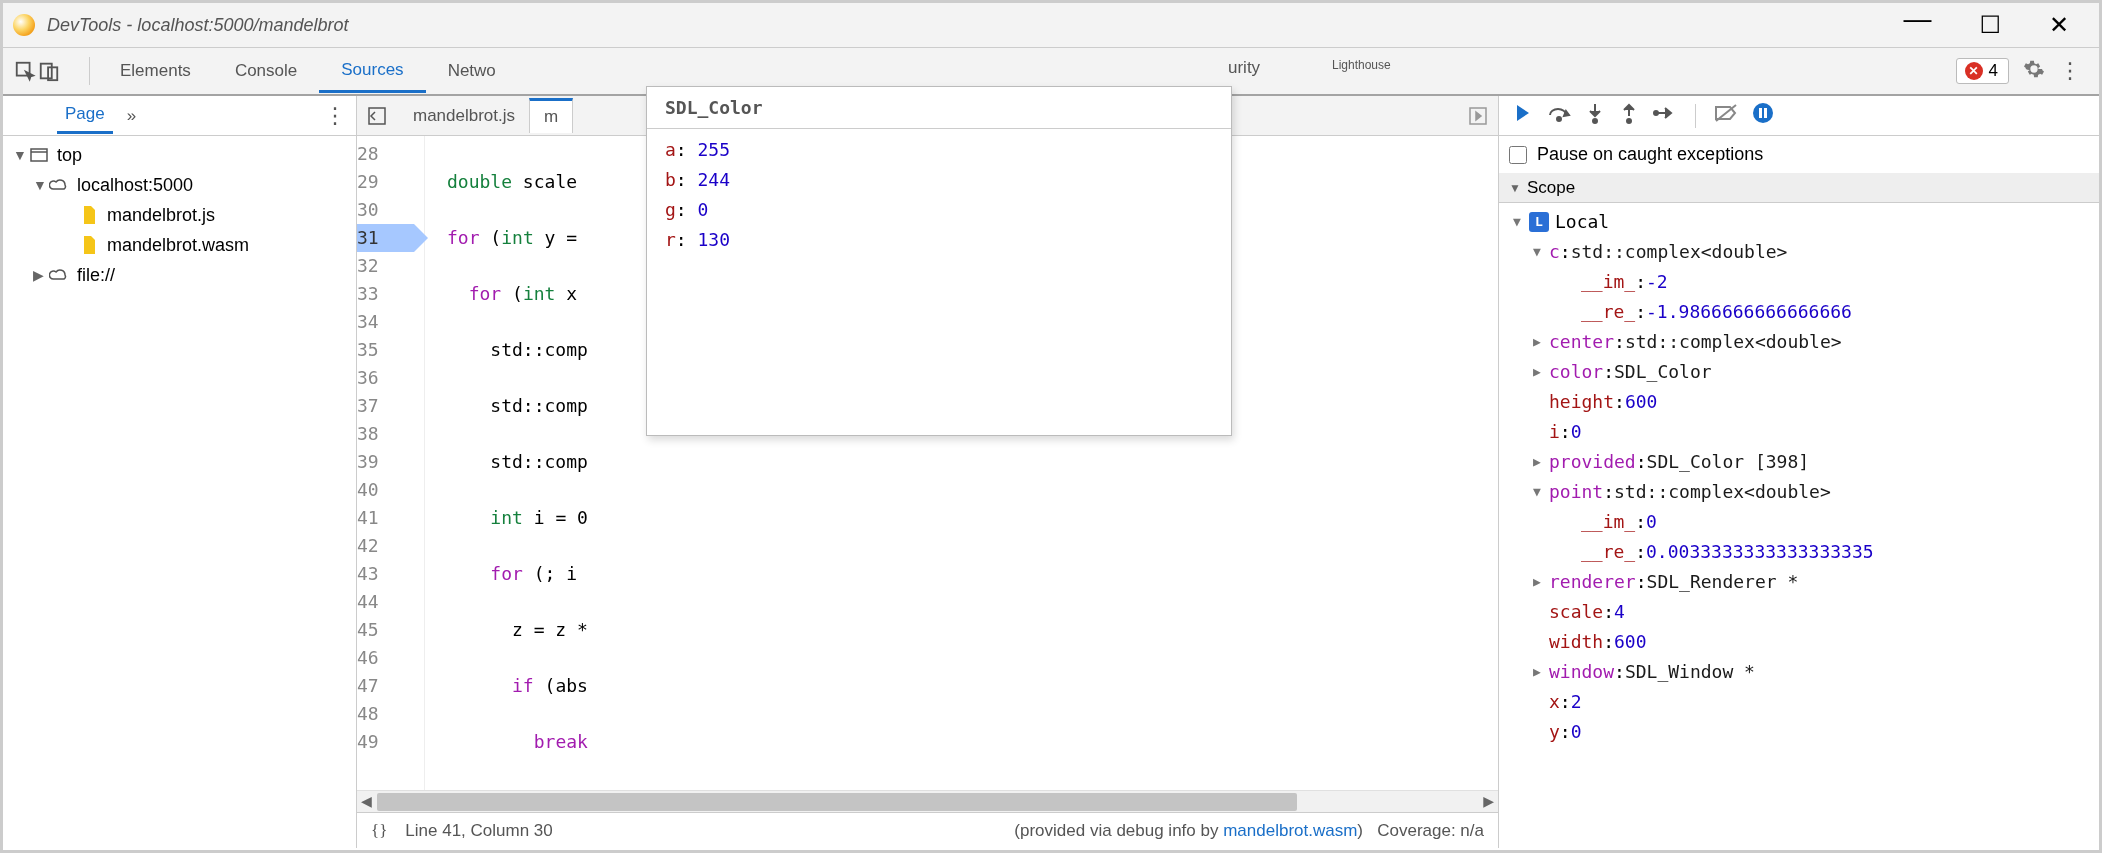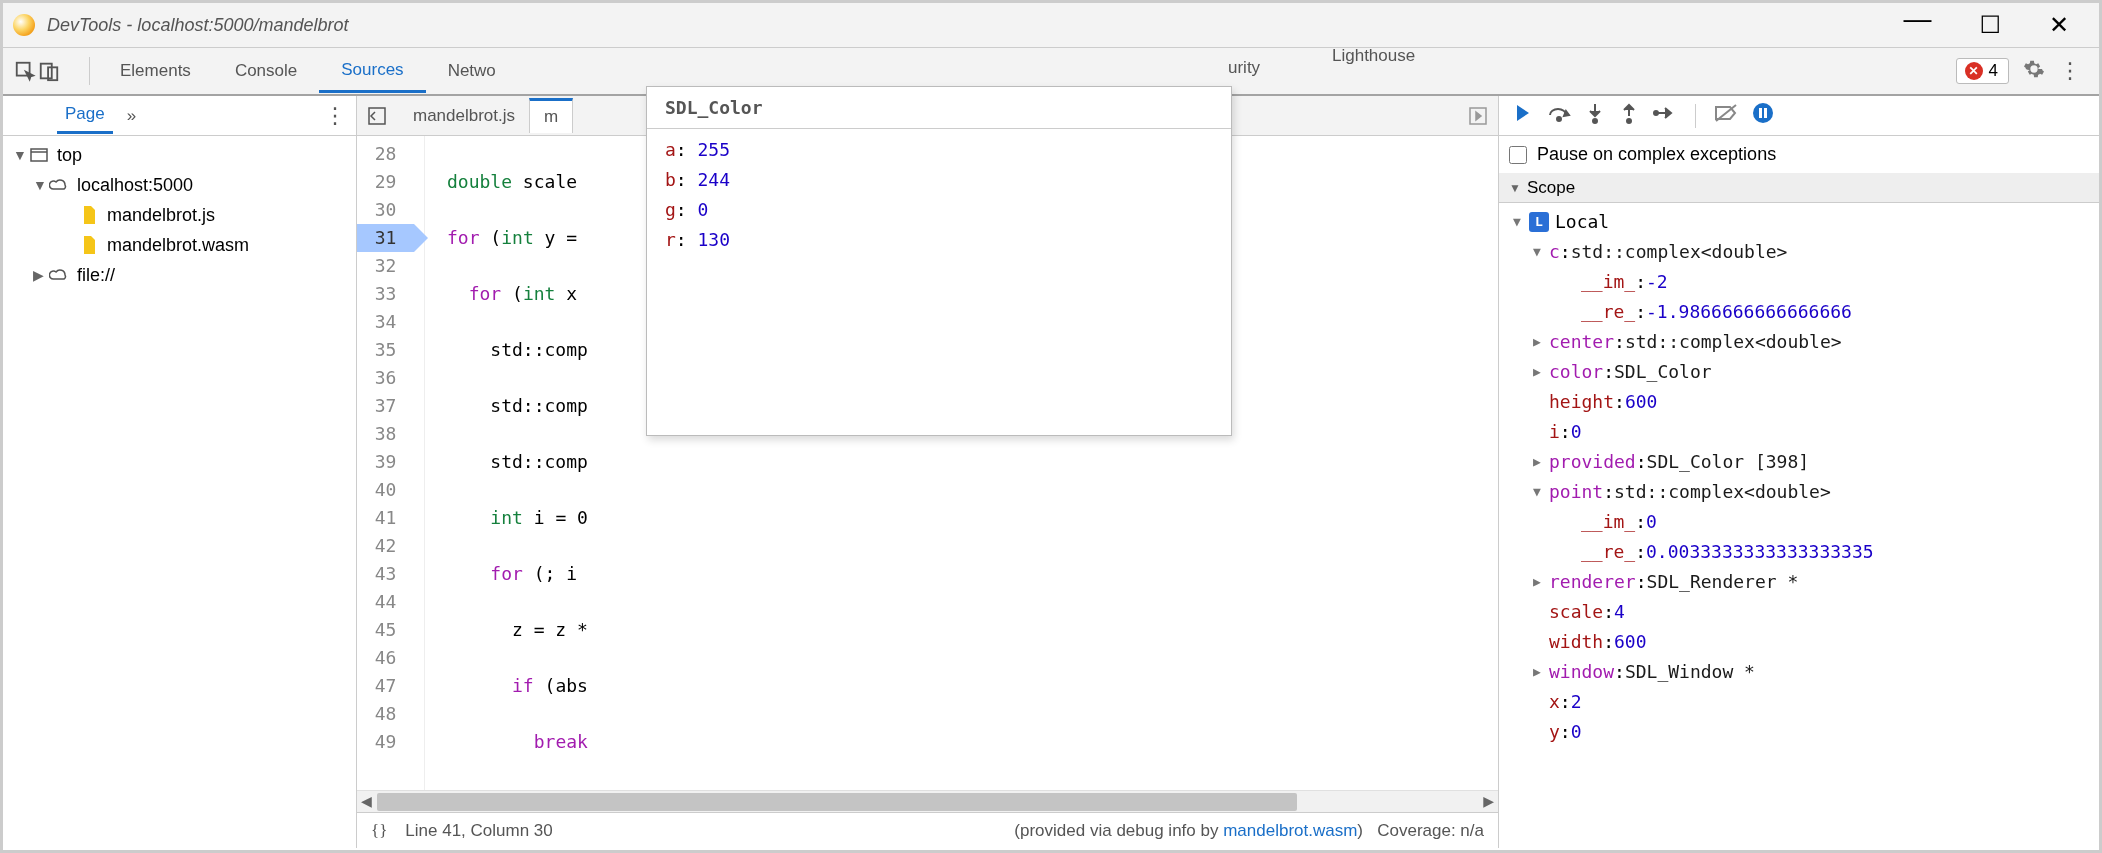--- a/index.html
+++ b/index.html
@@ -24,21 +24,21 @@
 .tree-row.indent1 { padding-left: 30px; }
 .tree-row.indent2 { padding-left: 76px; }
 .tree-row.selected { background: #ddd; }
 .tree-caret { width: 14px; display: inline-block; color: #666; margin-right: 2px; font-size: 14px; }
 .tree-icon { width: 20px; height: 18px; margin-right: 8px; display: inline-flex; align-items: center; justify-content: center;}
 .editor-area { flex: 1; display: flex; flex-direction: column; border-right: 1px solid #ccc; position: relative; }
 .editor-tabs { height: 40px; display: flex; align-items: center; border-bottom: 1px solid #ccc; background: #f3f3f3; padding: 0 8px; }
 .editor-tab { padding: 6px 14px; color: #555; }
 .editor-tab.active { background: #fff; border-top: 3px solid #1a6fc8; border-left: 1px solid #ccc; border-right: 1px solid #ccc; }
 .code { flex: 1; display: flex; font-family: "Consolas", monospace; font-size: 18px; line-height: 28px; background: #fff; overflow: hidden; position: relative; }
-.gutter { width: 68px; text-align: center; color: #888; padding-right: 10px; border-right: 1px solid #eee; background: #fff; padding-top: 4px; }
+.gutter { width: 68px; text-align: left; color: #888; padding-right: 10px; border-right: 1px solid #eee; background: #fff; padding-top: 4px; }
 .gutter div { height: 28px; }
 .gutter .exec { background: #a6c8ff; color: #333; position: relative; }
 .gutter .exec::after { content:""; position:absolute; right:-14px; top:0; border: 14px solid transparent; border-left-color:#a6c8ff; border-right:0;}
 .lines { padding-left: 22px; padding-top: 4px; white-space: pre; position: relative; }
 .lines > div { height: 28px; }
 .kw { color: #a21caf; }
 .type { color: #15803d; }
 .sq { outline: 1px dotted #666; padding: 0 1px;}
 .status { height: 36px; border-top: 1px solid #ccc; display: flex; align-items: center; padding: 0 14px; color: #555; font-size: 17px; }
 .status .right { margin-left: auto; }
@@ -283,21 +283,21 @@
             <line x1="2" y1="18" x2="22" y2="2" stroke="#888" stroke-width="2"></line>
           </svg></span>
       <span><svg width="22" height="22">
             <circle cx="11" cy="11" r="10" fill="#1a6fc8"></circle>
             <rect x="7" y="6" width="3" height="10" fill="#fff"></rect>
             <rect x="12" y="6" width="3" height="10" fill="#fff"></rect>
           </svg></span>
     </div>
     <div class="pause-row">
       <input type="checkbox" style="">
-      <span>Pause on complex exceptions</span>
+      <span>Pause on caught exceptions</span>
     </div>
     <div class="scope-header">
         <span style="font-size:12px;color:#666;margin-right:6px;">▼</span>
         <span>Scope</span>
       </div>
     <div class="scope">
       <div class="scope-row ind0">
           <span class="caret">▼</span>
           <span class="local-badge">L</span>
           <span>Local</span>
@@ -327,13 +327,13 @@
   <div class="tooltip-title">SDL_Color</div>
   <div class="tooltip-body">
     <div><span class="k">a</span>: <span class="v">255</span></div>
     <div><span class="k">b</span>: <span class="v">244</span></div>
     <div><span class="k">g</span>: <span class="v">0</span></div>
     <div><span class="k">r</span>: <span class="v">130</span></div>
   </div>
 </div>
 
 <div style="position:absolute; left:1228px; top:58px; color:#555; font-size:17px;">urity</div>
-<div style="position:absolute; left:1332px; top:46px; color:#555; font-size:17px;">Lighthouse</div>
+<div style="position:absolute; left:1332px; top:58px; color:#555; font-size:12px;">Lighthouse</div>
 
 </body></html>

